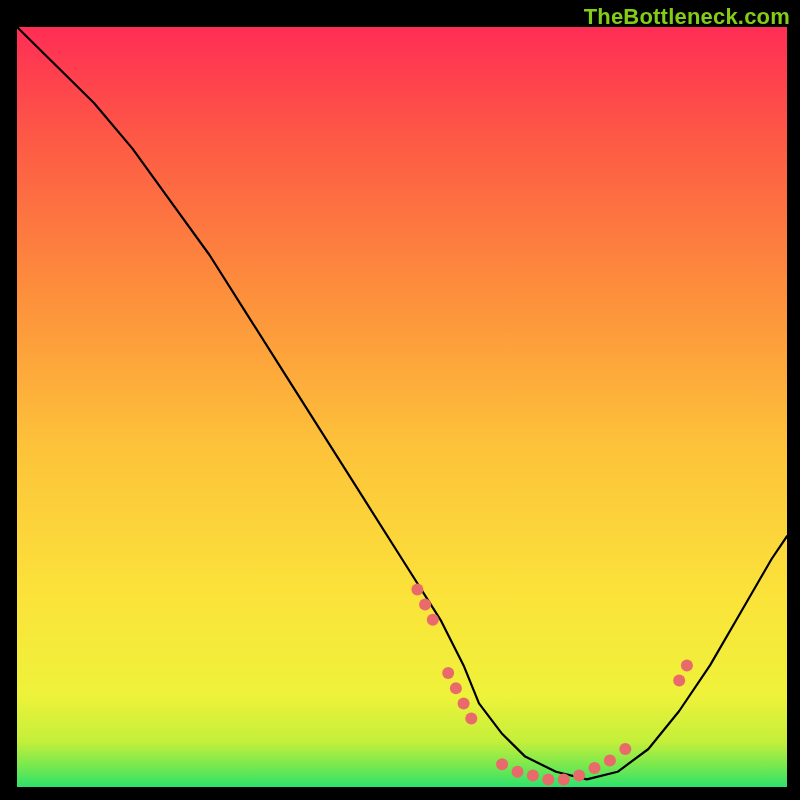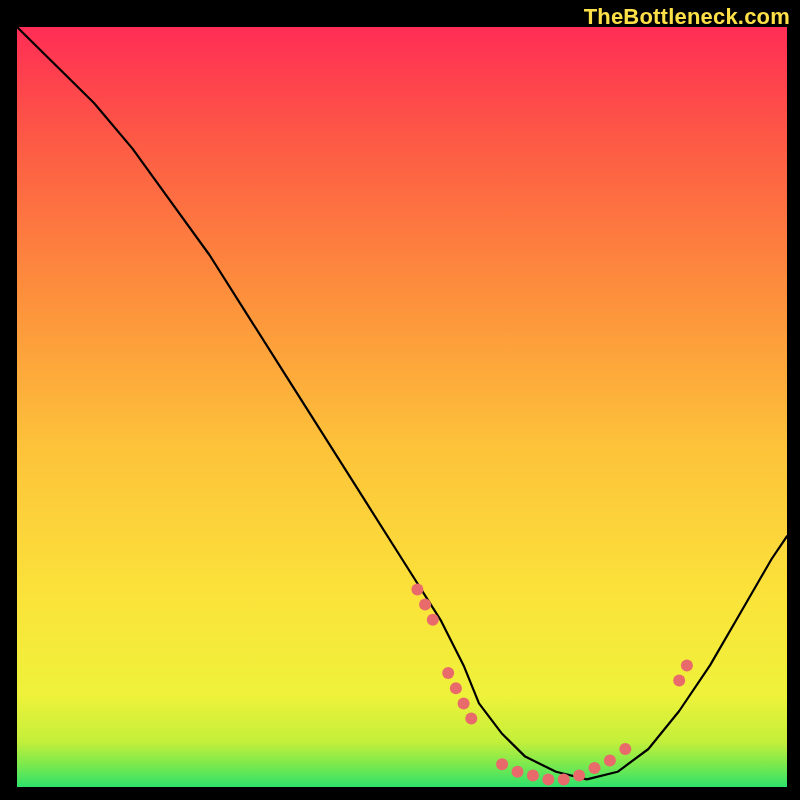--- a/index.html
+++ b/index.html
@@ -14,21 +14,21 @@
   .frame {
     position: relative;
     width: 800px;
     height: 800px;
     background: #000;
   }
   .watermark {
     position: absolute;
     top: 4px;
     right: 10px;
-    color: #fde047;
+    color: #84cc16;
     font-size: 22px;
     font-weight: 600;
     letter-spacing: 0.2px;
     z-index: 5;
     text-align: right;
   }
   
   .plot {
     position: absolute;
     left: 17px;

